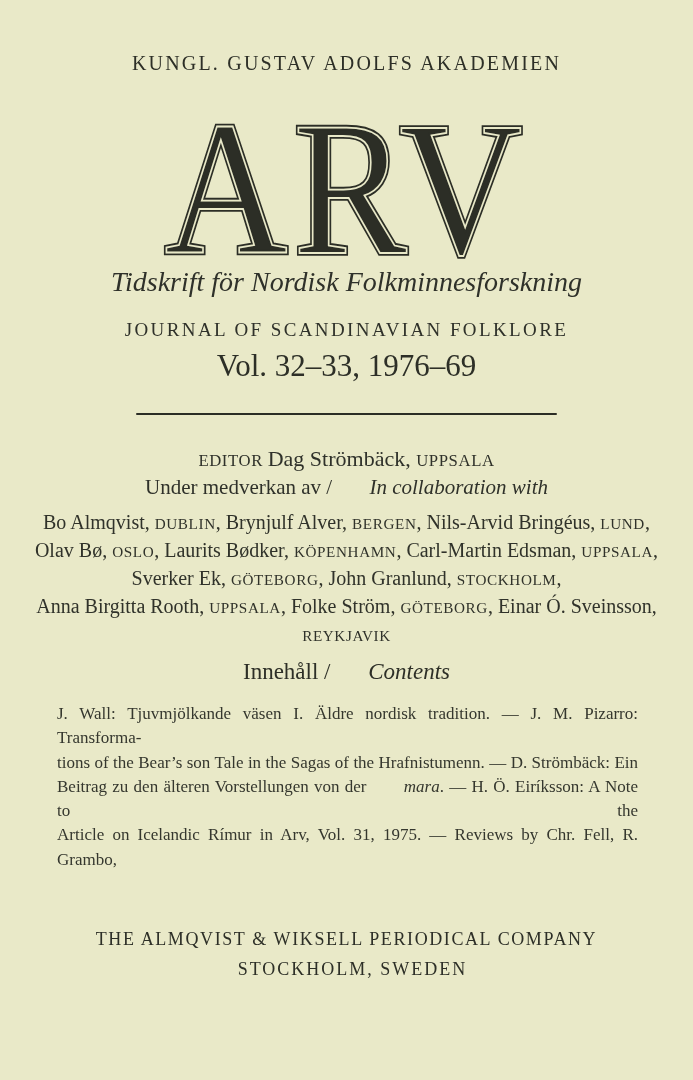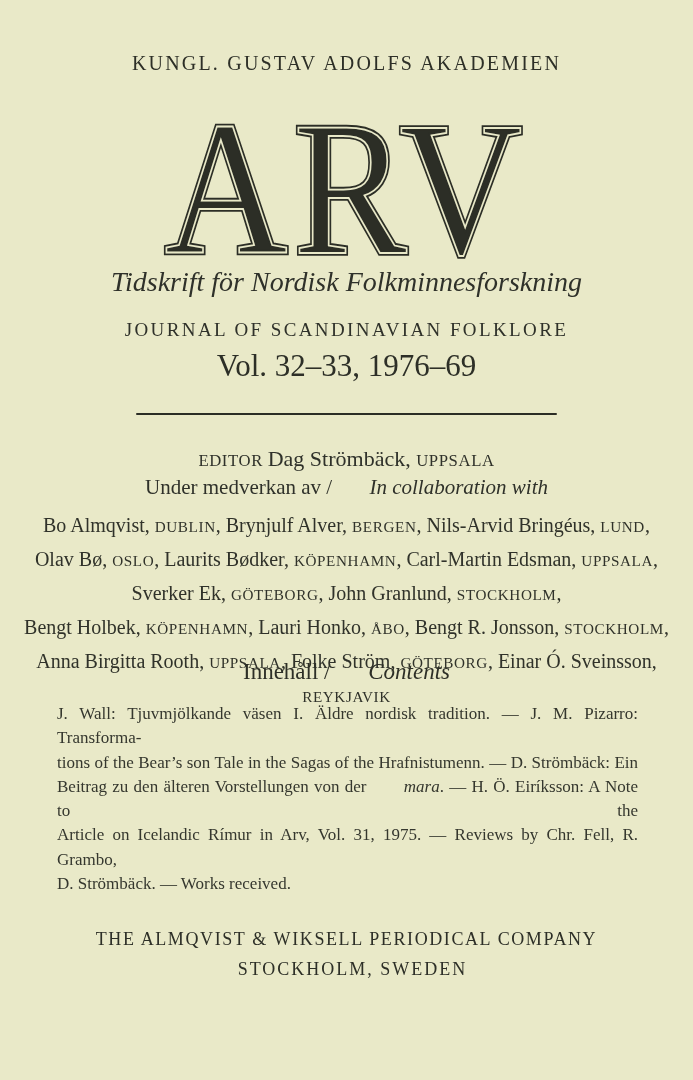--- a/index.html
+++ b/index.html
@@ -28,21 +28,21 @@
   .arv-inline{color:transparent;-webkit-text-stroke:1.6px #e9e9c8;}
 
   .subtitle-sv{top:266px;font-style:italic;font-size:28px;color:#2f312a;}
   .subtitle-en{top:319px;font-size:19px;letter-spacing:2.4px;color:#2f312a;}
   .volume{top:348px;font-size:31px;color:#2d2f27;}
 
   .rule{position:absolute;top:413px;left:136px;width:421px;height:2px;background:#2b2d25;border-radius:1px;}
 
   .editor-line{top:446px;font-size:22px;color:#2f312a;}
   .collab-heading{top:475px;font-size:21px;color:#2f312a;}
-  .collab-block{top:509px;font-size:20px;line-height:32px;color:#30322a;}
+  .collab-block{top:509px;font-size:20px;line-height:26px;color:#30322a;}
 
   .contents-heading{top:659px;font-size:23px;color:#2d2f27;}
 
   .contents-block{
     position:absolute;top:702px;left:57px;width:581px;
     font-size:17px;line-height:24.3px;text-align:justify;color:#35372e;
   }
   .contents-block .just{text-align:justify;text-align-last:justify;}
   .contents-block .last{text-align:left;text-align-last:left;}
 
@@ -74,30 +74,28 @@
 
   <div class="rule"></div>
 
   <div class="block editor-line"><span class="seg-sc">EDITOR </span><span class="seg-n">Dag Strömbäck, </span><span class="seg-sc">UPPSALA</span></div>
   <div class="block collab-heading"><span class="seg-n">Under medverkan av / </span><span class="seg-i">In collaboration with</span></div>
 
   <div class="block collab-block">
     <div><span class="seg-n">Bo Almqvist, </span><span class="seg-sc">DUBLIN</span><span class="seg-n">, Brynjulf Alver, </span><span class="seg-sc">BERGEN</span><span class="seg-n">, Nils-Arvid Bringéus, </span><span class="seg-sc">LUND</span><span class="seg-n">,</span></div>
     <div><span class="seg-n">Olav Bø, </span><span class="seg-sc">OSLO</span><span class="seg-n">, Laurits Bødker, </span><span class="seg-sc">KÖPENHAMN</span><span class="seg-n">, Carl-Martin Edsman, </span><span class="seg-sc">UPPSALA</span><span class="seg-n">,</span></div>
     <div><span class="seg-n">Sverker Ek, </span><span class="seg-sc">GÖTEBORG</span><span class="seg-n">,  John Granlund, </span><span class="seg-sc">STOCKHOLM</span><span class="seg-n">,</span></div>
-    <div><span class="seg-n">Bengt Holbek, </span><span class="seg-sc">KÖPENHAMN</span><span class="seg-n">, Lauri Honko, </span><span class="seg-sc">ÅBO</span><span class="seg-n">, Bengt R. Jonsson, </span><span class="seg-sc">STOCKHOLM</span><span class="seg-n">,</span></div>
     <div><span class="seg-n">Anna Birgitta Rooth, </span><span class="seg-sc">UPPSALA</span><span class="seg-n">, Folke Ström, </span><span class="seg-sc">GÖTEBORG</span><span class="seg-n">, Einar Ó. Sveinsson, </span><span class="seg-sc">REYKJAVIK</span></div>
   </div>
 
   <div class="block contents-heading"><span class="seg-n">Innehåll / </span><span class="seg-i">Contents</span></div>
 
   <div class="contents-block">
     <div class="just"><span class="seg-n">J. Wall: Tjuvmjölkande väsen I. Äldre nordisk tradition. — J. M. Pizarro: Transforma-</span></div>
     <div class="just"><span class="seg-n">tions of the Bear’s son Tale in the Sagas of the Hrafnistumenn. — D. Strömbäck: Ein</span></div>
     <div class="just"><span class="seg-n">Beitrag zu den älteren Vorstellungen von der </span><span class="seg-i">mara</span><span class="seg-n">. — H. Ö. Eiríksson: A Note to the</span></div>
     <div class="just"><span class="seg-n">Article on Icelandic Rímur in Arv, Vol. 31, 1975. — Reviews by Chr. Fell, R. Grambo,</span></div>
-    <div class="last"><span class="seg-n">D. Strömbäck. — Works received.</span></div>
   </div>
 
   <div class="block publisher-company">THE ALMQVIST &amp; WIKSELL PERIODICAL COMPANY</div>
   <div class="block publisher-city">STOCKHOLM, SWEDEN</div>
 
 </div>
 
 </body></html>

